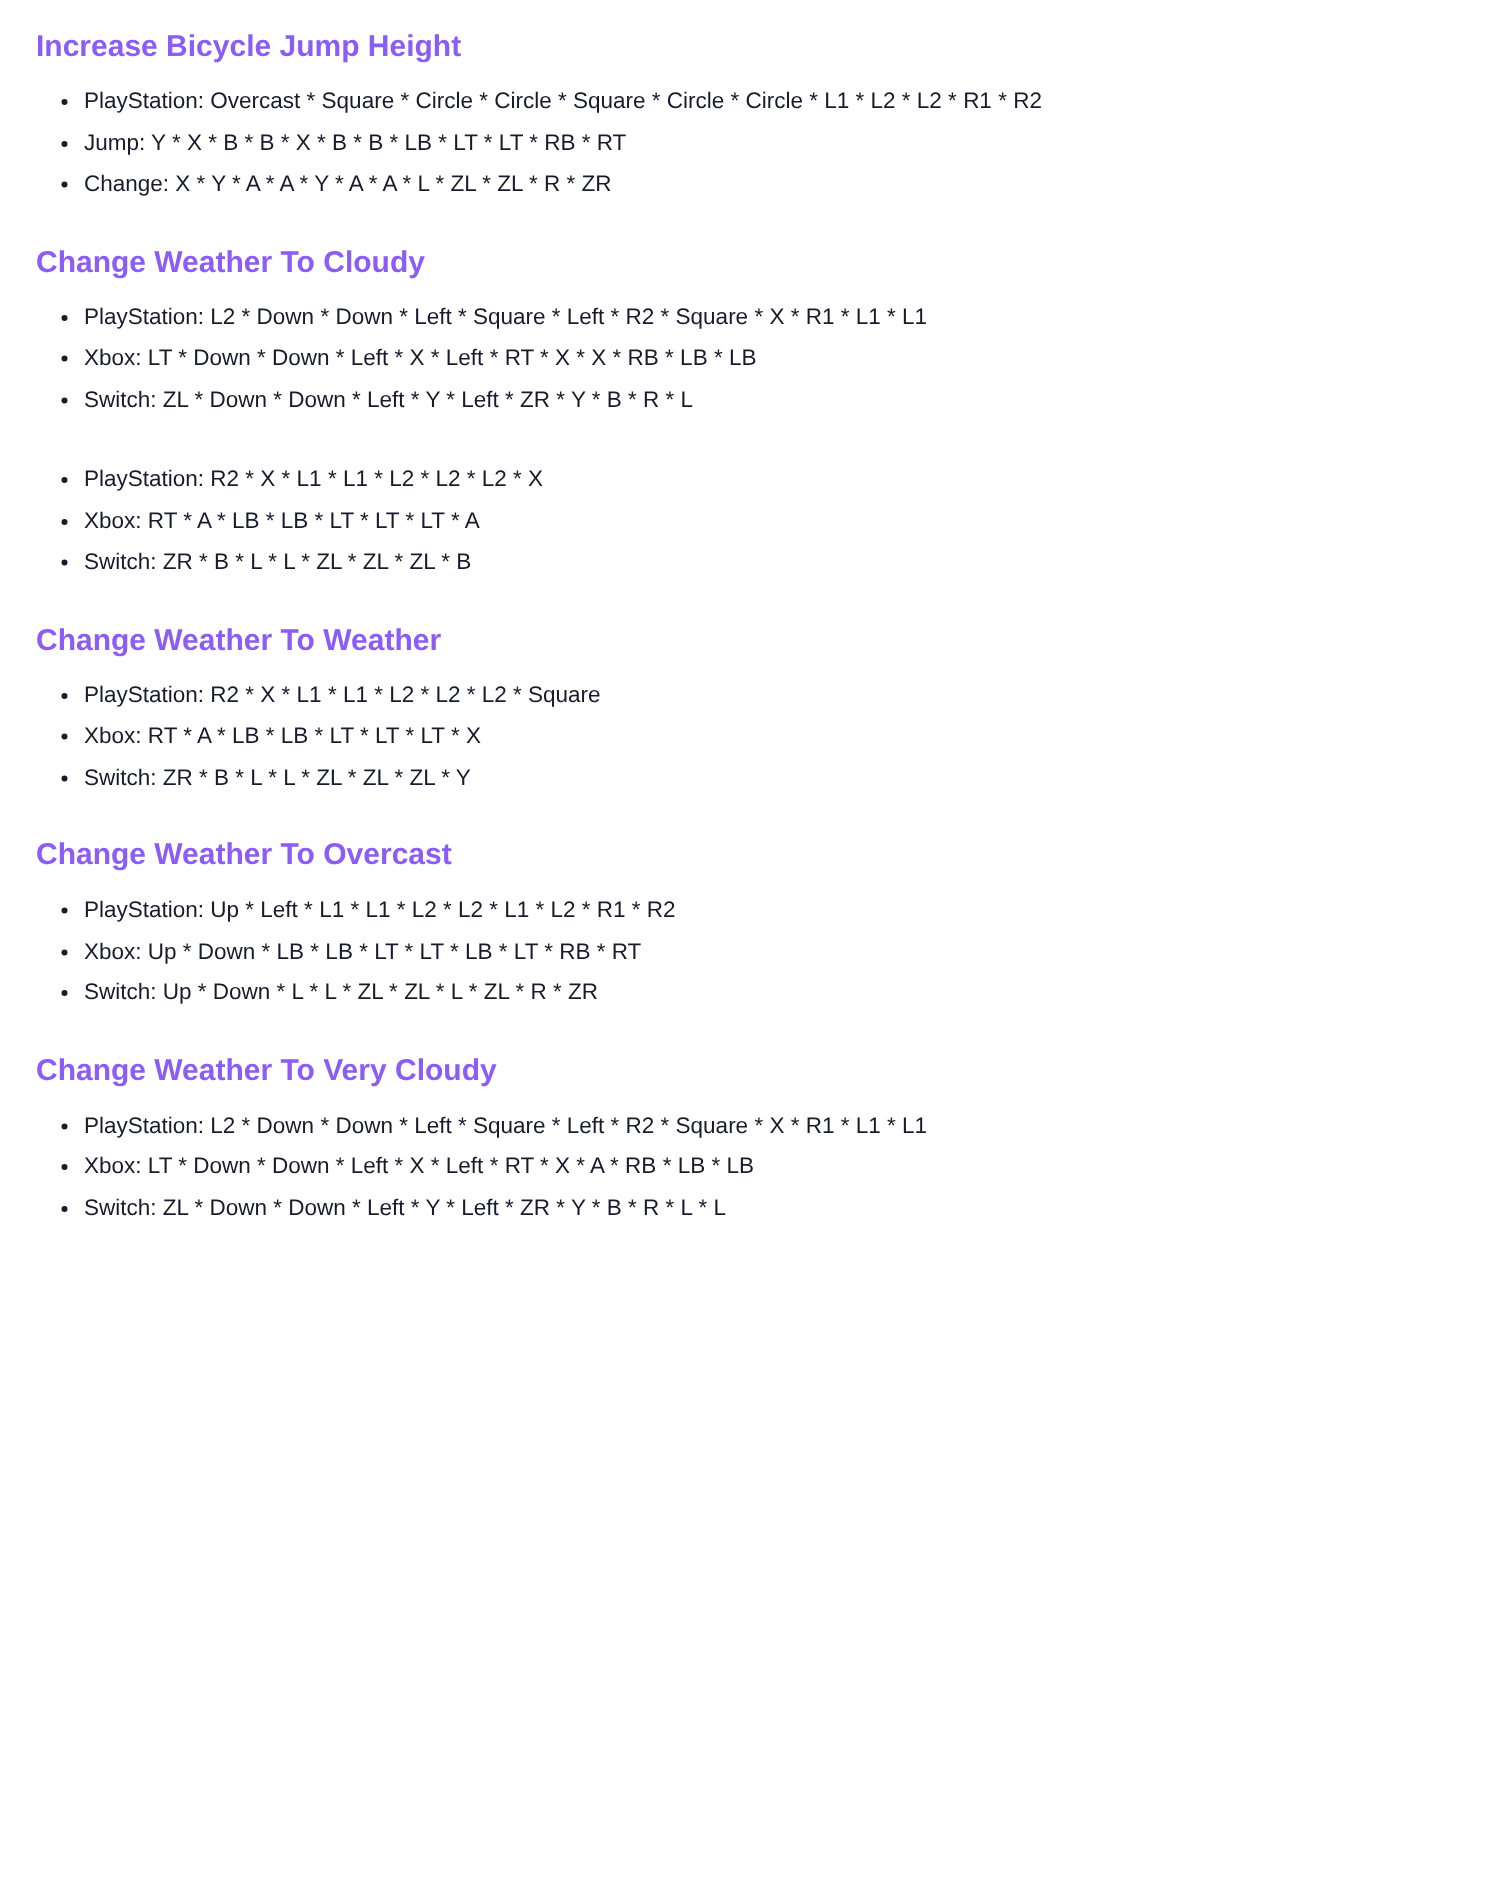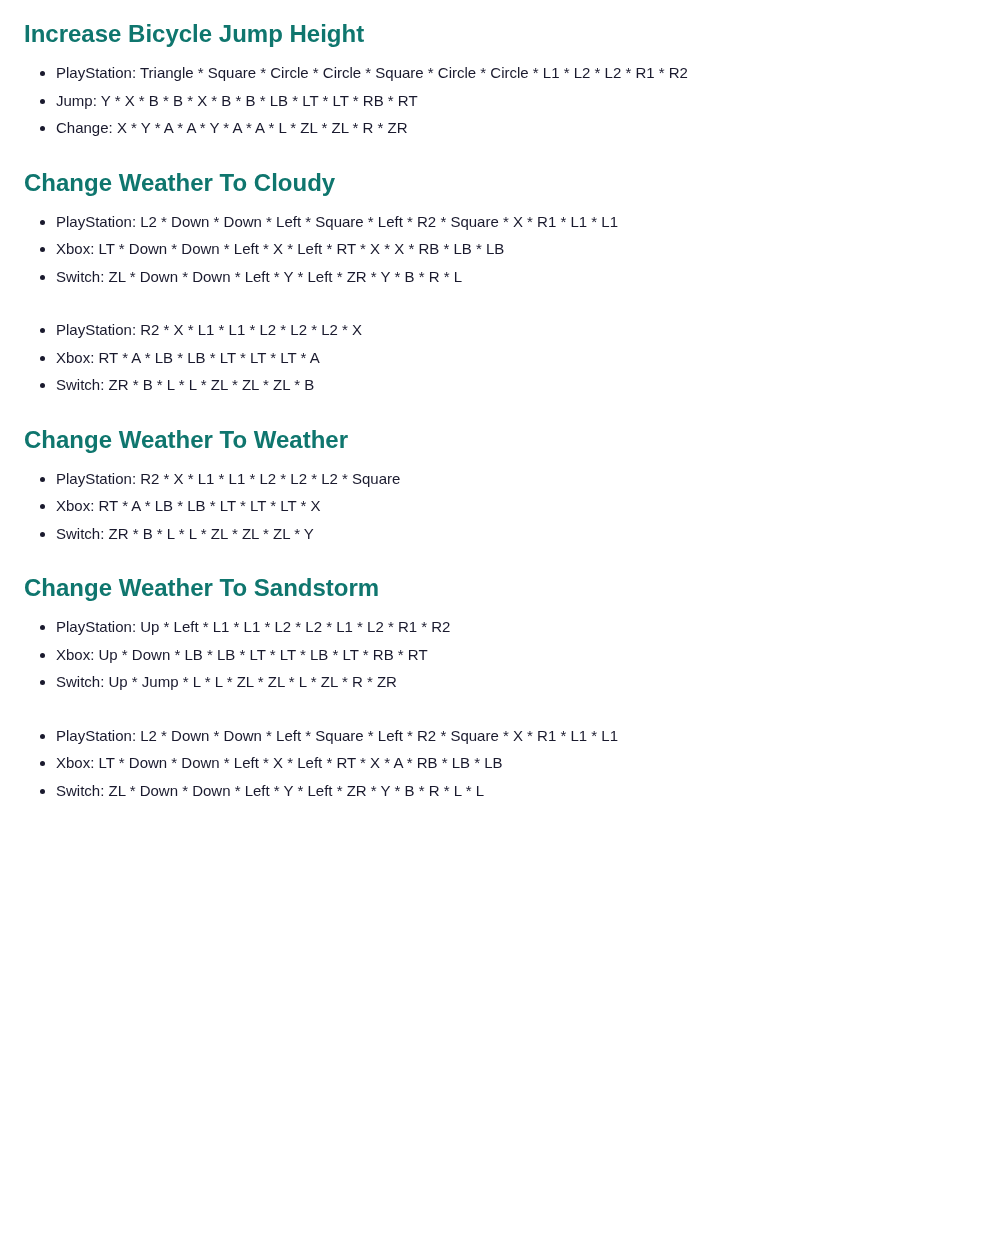--- a/index.html
+++ b/index.html
@@ -16,23 +16,23 @@
       padding: 20px 24px;
       width: 1000px;
       min-height: 1256px;
     }
 
     .section {
       margin-bottom: 28px;
     }
 
     .section-title {
-      font-size: 24px;
+      font-size: 20px;
       font-weight: bold;
-      color: #0f766e;
+      color: #8b5cf6;
       margin-bottom: 12px;
     }
 
     ul {
       list-style: disc;
       padding-left: 32px;
       line-height: 1.7;
     }
 
     ul li {
@@ -41,21 +41,21 @@
       color: #1a1a2e;
     }
   </style>
 </head>
 <body>
 
 <div id="app">
     <div class="section">
       <div class="section-title">Increase Bicycle Jump Height</div>
       <ul>
-        <li>PlayStation: Triangle * Square * Circle * Circle * Square * Circle * Circle * L1 * L2 * L2 * R1 * R2</li>
+        <li>PlayStation: Overcast * Square * Circle * Circle * Square * Circle * Circle * L1 * L2 * L2 * R1 * R2</li>
         <li>Jump: Y * X * B * B * X * B * B * LB * LT * LT * RB * RT</li>
         <li>Change: X * Y * A * A * Y * A * A * L * ZL * ZL * R * ZR</li>
       </ul>
     </div>
     <div class="section">
       <div class="section-title">Change Weather To Cloudy</div>
       <ul>
         <li>PlayStation: L2 * Down * Down * Left * Square * Left * R2 * Square * X * R1 * L1 * L1</li>
         <li>Xbox: LT * Down * Down * Left * X * Left * RT * X * X * RB * LB * LB</li>
         <li>Switch: ZL * Down * Down * Left * Y * Left * ZR * Y * B * R * L</li>
@@ -70,27 +70,28 @@
     </div>
     <div class="section">
       <div class="section-title">Change Weather To Weather</div>
       <ul>
         <li>PlayStation: R2 * X * L1 * L1 * L2 * L2 * L2 * Square</li>
         <li>Xbox: RT * A * LB * LB * LT * LT * LT * X</li>
         <li>Switch: ZR * B * L * L * ZL * ZL * ZL * Y</li>
       </ul>
     </div>
     <div class="section">
-      <div class="section-title">Change Weather To Sandstorm</div>
+      <div class="section-title">Change Weather To Overcast</div>
       <ul>
         <li>PlayStation: Up * Left * L1 * L1 * L2 * L2 * L1 * L2 * R1 * R2</li>
         <li>Xbox: Up * Down * LB * LB * LT * LT * LB * LT * RB * RT</li>
-        <li>Switch: Up * Jump * L * L * ZL * ZL * L * ZL * R * ZR</li>
+        <li>Switch: Up * Down * L * L * ZL * ZL * L * ZL * R * ZR</li>
       </ul>
     </div>
     <div class="section">
+      <div class="section-title">Change Weather To Very Cloudy</div>
       <ul>
         <li>PlayStation: L2 * Down * Down * Left * Square * Left * R2 * Square * X * R1 * L1 * L1</li>
         <li>Xbox: LT * Down * Down * Left * X * Left * RT * X * A * RB * LB * LB</li>
         <li>Switch: ZL * Down * Down * Left * Y * Left * ZR * Y * B * R * L * L</li>
       </ul>
     </div>
   </div>
 
 </body></html>

